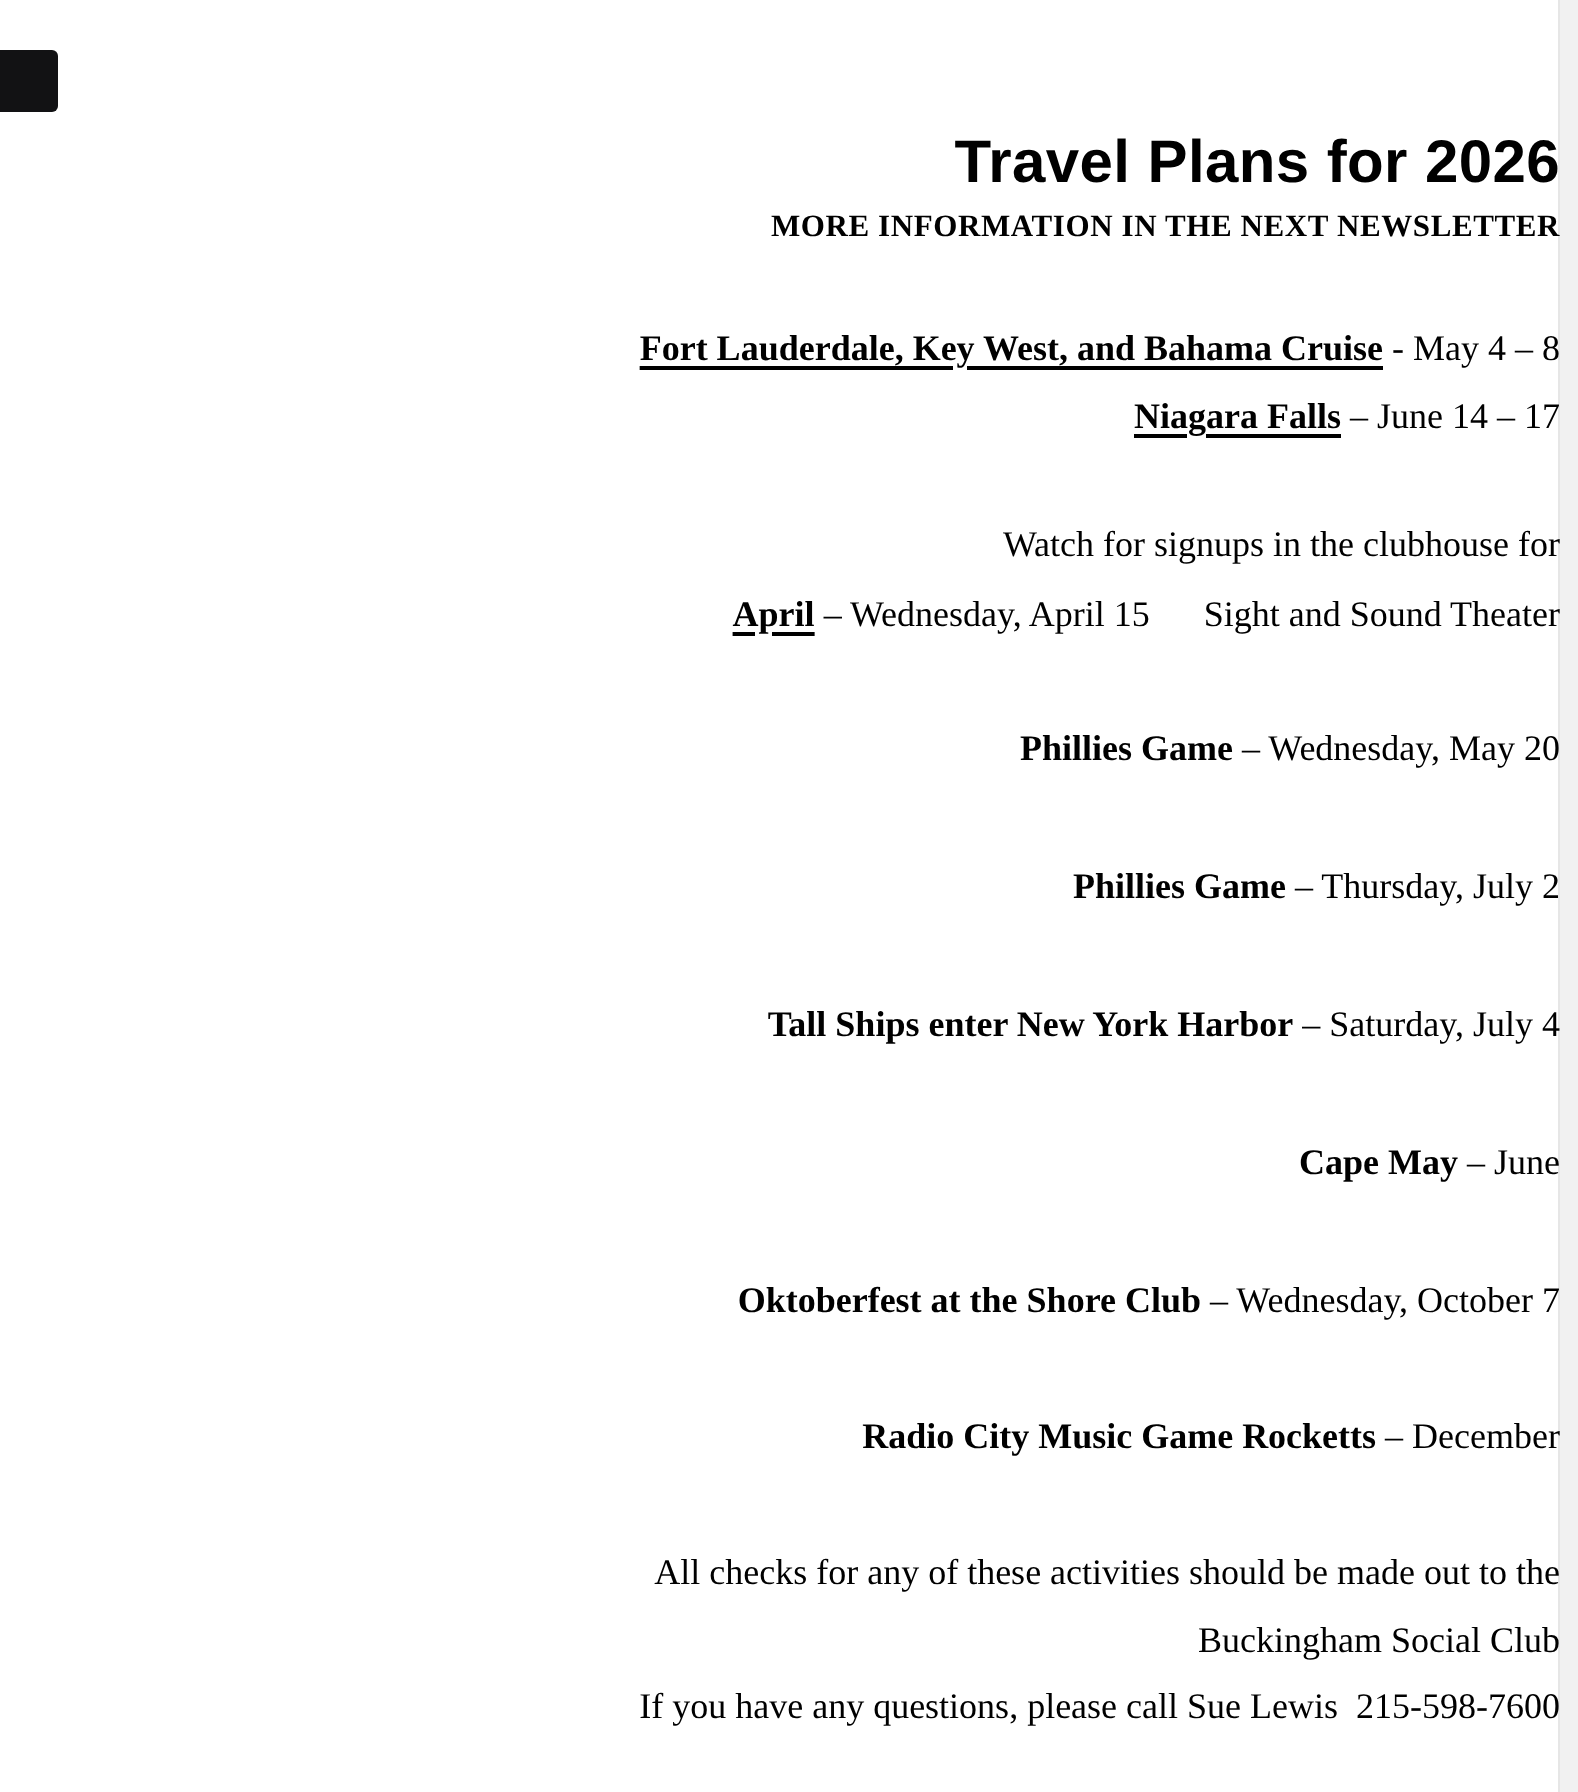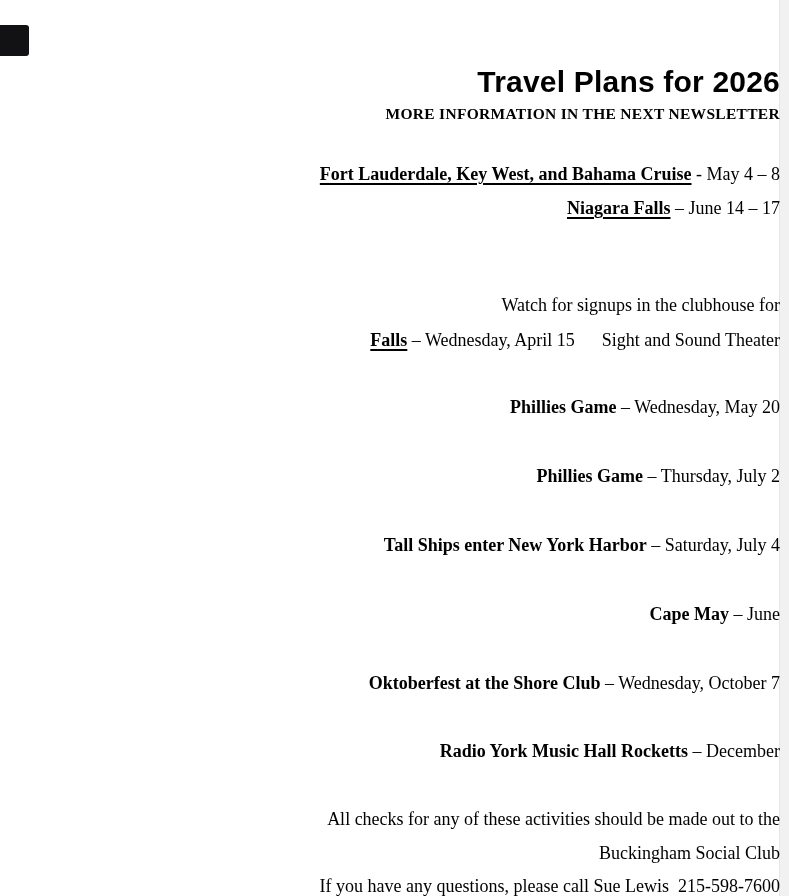--- a/index.html
+++ b/index.html
@@ -41,21 +41,21 @@
   .bu {
     font-weight: bold;
     text-decoration: underline;
     text-decoration-thickness: 2px;
     text-underline-offset: 3px;
     margin-left: 36px;
   }
   .venue { margin-left: 27px; margin-top: 48px; }
   .mt38 { margin-top: 38px; }
   .mt10 { margin-top: 10px; }
-  .mt46 { margin-top: 73px; }
+  .mt46 { margin-top: 40px; }
   .mt11 { margin-top: 11px; }
   .mt43 { margin-top: 43px; }
   .mt45 { margin-top: 45px; }
   .mt44 { margin-top: 44px; }
   .mt9  { margin-top: 9px; }
   .corner-artifact {
     position: absolute;
     left: 0; top: 25px;
     width: 29px; height: 31px;
     background: #121214;
@@ -80,31 +80,31 @@
   <div class="title">Travel Plans for 2026</div>
 
   <div class="subtitle">MORE INFORMATION IN THE NEXT NEWSLETTER</div>
 
   <div class="line mt38"><span class="bu">Fort Lauderdale, Key West, and Bahama Cruise</span><span> - May 4 – 8</span></div>
 
   <div class="line mt10"><span class="bu">Niagara Falls</span><span> – June 14 – 17</span></div>
 
   <div class="line mt46">Watch for signups in the clubhouse for</div>
 
-  <div class="line mt11"><span class="bu">Falls</span><span> – Wednesday, April 15</span><span class="venue">Sight and Sound Theater</span></div>
+  <div class="line mt11"><span class="bu">April</span><span> – Wednesday, April 15</span><span class="venue">Sight and Sound Theater</span></div>
 
   <div class="line mt43"><span class="b">Phillies Game</span><span> – Wednesday, May 20</span></div>
 
   <div class="line mt45"><span class="b">Phillies Game</span><span> – Thursday, July 2</span></div>
 
   <div class="line mt45"><span class="b">Tall Ships enter New York Harbor</span><span> – Saturday, July 4</span></div>
 
   <div class="line mt45"><span class="b">Cape May</span><span> – June</span></div>
 
   <div class="line mt45"><span class="b">Oktoberfest at the Shore Club</span><span> – Wednesday, October 7</span></div>
 
-  <div class="line mt44"><span class="b">Radio York Music Hall Rocketts</span><span> – December</span></div>
+  <div class="line mt44"><span class="b">Radio City Music Game Rocketts</span><span> – December</span></div>
 
   <div class="line mt44">All checks for any of these activities should be made out to the</div>
   <div class="line mt10">Buckingham Social Club</div>
   <div class="line mt9">If you have any questions, please call Sue Lewis  215-598-7600</div>
 
 </div>
 
 </body></html>

